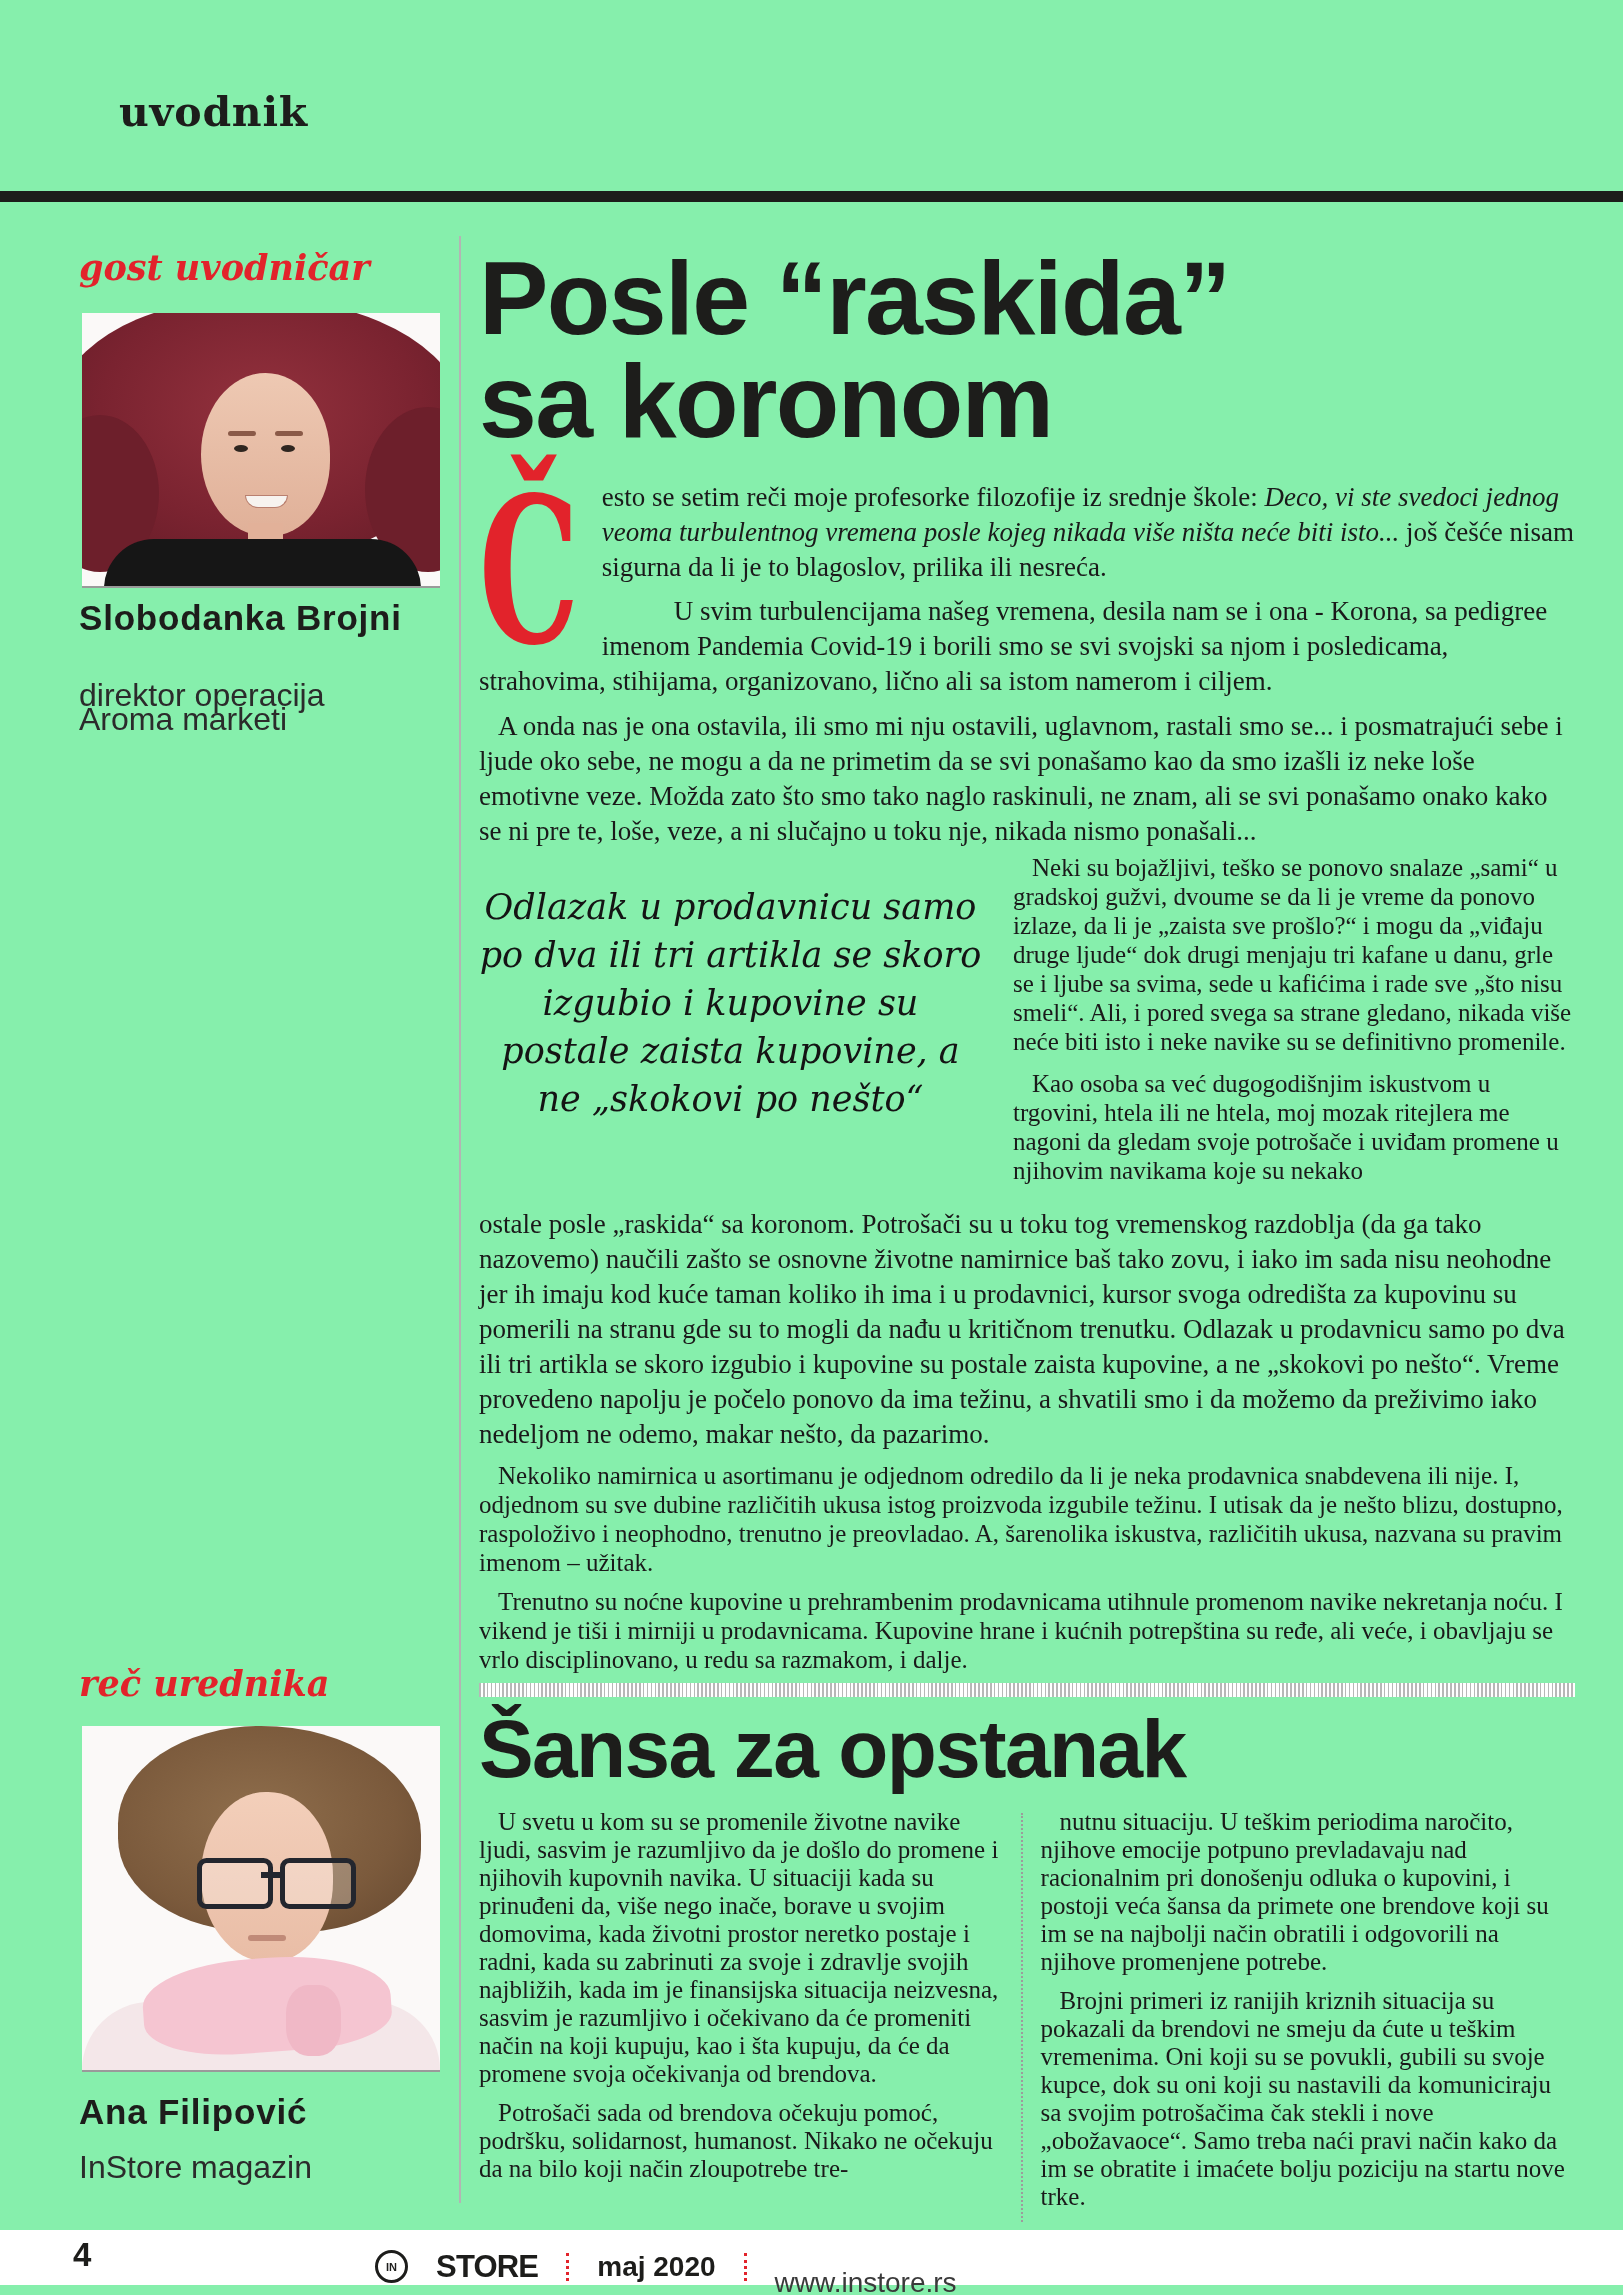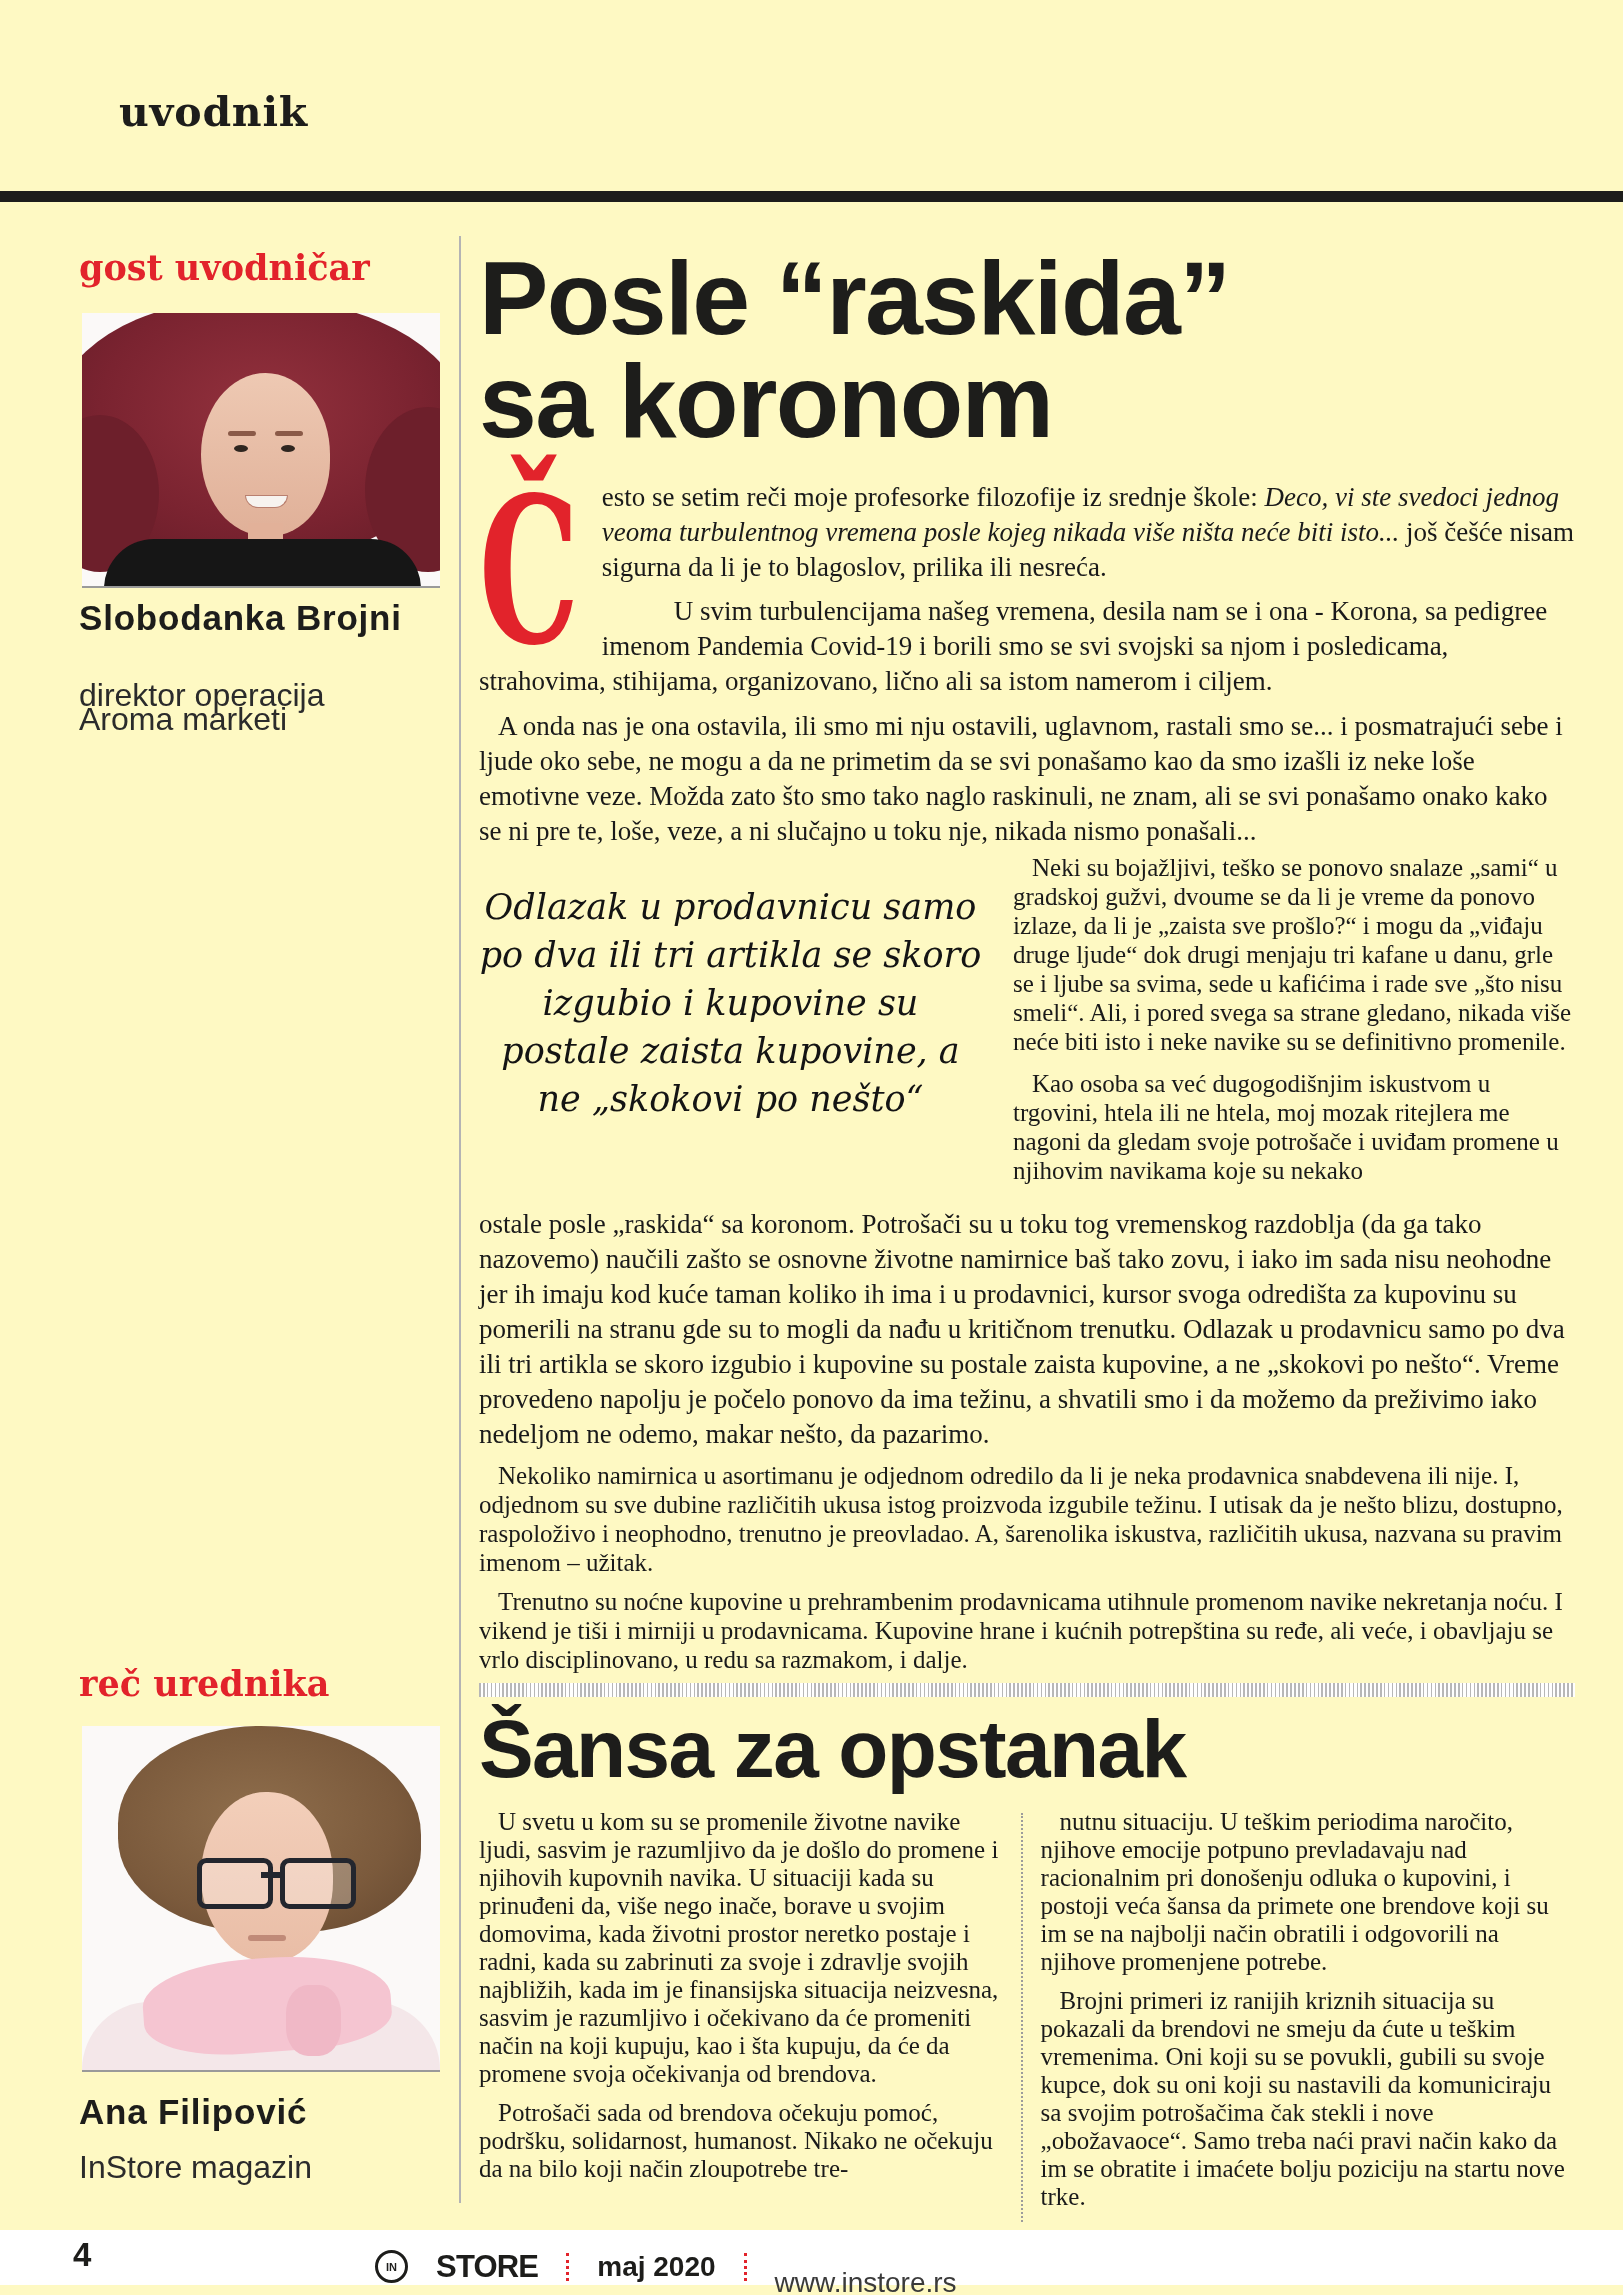--- a/index.html
+++ b/index.html
@@ -3,37 +3,37 @@
 <meta charset="utf-8">
 <style>
   :root{
     --red:#e2232b;
     --ink:#1d1d1b;
     --body:#1a1a1a;
     --gray-line:#a8a8a8;
   }
   html,body{margin:0;padding:0;background:#e9e9e9;}
   .page{
-    position:relative;width:1623px;height:2295px;background:#fef9c3;
+    position:relative;width:1623px;height:2295px;background:#86efac;
     font-family:"Liberation Serif",serif;color:var(--body);overflow:hidden;
     margin:0 auto;
   }
   
   .section-label{
     position:absolute;left:119px;top:88px;
     font-family:"DejaVu Serif",serif;font-weight:bold;font-size:41px;color:var(--ink);
     letter-spacing:0.8px;
   }
   .top-bar{position:absolute;left:0;right:0;top:191px;height:11px;background:var(--ink);}
   .side-divider{position:absolute;left:459px;top:236px;width:1.6px;height:1967px;background:#b4b4b4;}
 
   
   .kicker{
     position:absolute;left:79px;
-    font-family:"DejaVu Serif",serif;font-weight:bold;font-size:35px;color:var(--red);
+    font-family:"DejaVu Serif",serif;font-weight:bold;font-size:35px;color:var(--red);font-style:italic;
   }
   .kicker.guest{top:247px;}
   .kicker.editor{top:1663px;}
 
   .photo{
     position:absolute;left:82px;width:358px;overflow:hidden;
     border-bottom:2.4px solid #9a9a9a;background:#fbf9f8;
   }
   .photo.p1{top:313px;height:273px;}
   .photo.p2{top:1726px;height:344px;}

